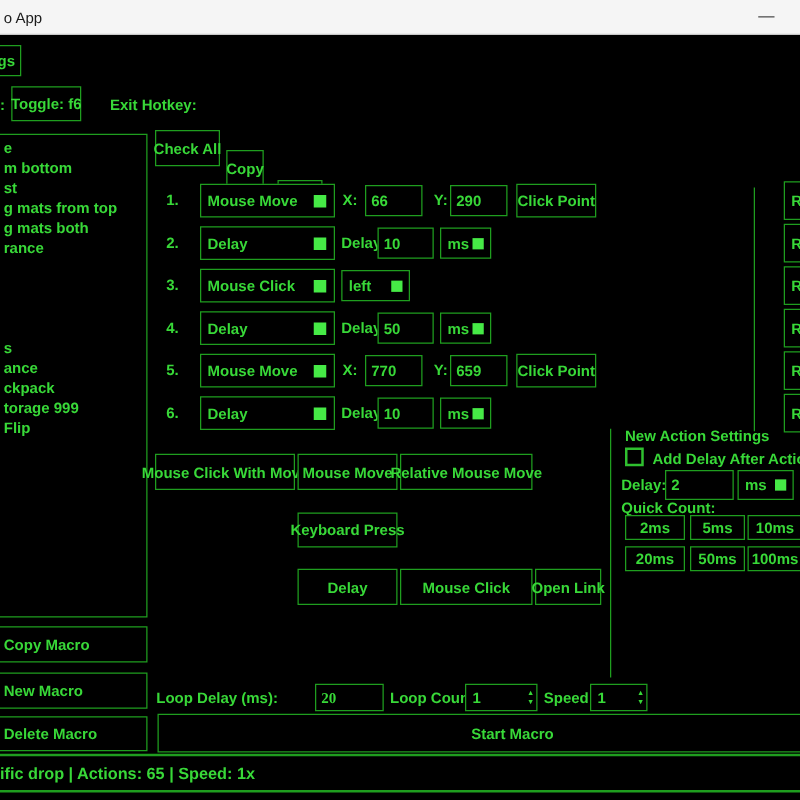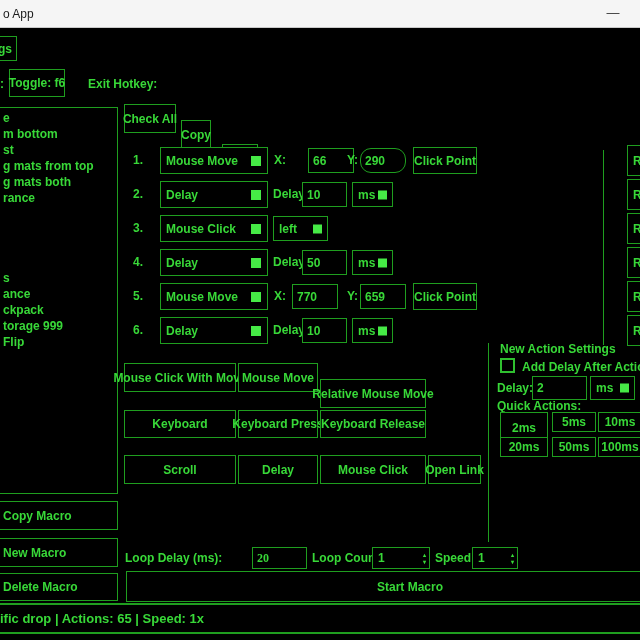--- a/index.html
+++ b/index.html
@@ -82,23 +82,23 @@
   <div class="vline" style="left:603px; top:150px; height:195px;"></div>
   <div class="vline" style="left:488px; top:343px; height:199px;"></div>
 
   <div class="row" style="top:147px;">
     <span class="lbl" style="left:133px; top:6px;">1.</span>
     <div class="gbox left" style="left:160px; top:0; width:108px; height:27px;">
       <span>Mouse Move</span>
       <span class="sq"></span>
     </div>
     <span class="lbl" style="left:274px; top:6px;">X:</span>
-    <input class="gin" style="left: 292px; top: 1px; width: 46px; height: 25px; margin-left: 16px;" value="66">
+    <input class="gin" style="left: 292px; top: 1px; width: 46px; height: 25px;" value="66">
     <span class="lbl" style="left:347px; top:6px;">Y:</span>
-    <input class="gin" style="left: 360px; top: 1px; width: 46px; height: 25px; border-radius: 11px;" value="290">
+    <input class="gin" style="left: 360px; top: 1px; width: 46px; height: 25px;" value="290">
     <div class="gbox" style="left:413px; top:0; width:64px; height:27px;">Click Point</div>
     <div class="gbox left" style="left:627px; top:-2px; width:40px; height:31px;">R</div>
   </div>
 
   <div class="row" style="top:181px;">
     <span class="lbl" style="left:133px; top:6px;">2.</span>
     <div class="gbox left" style="left:160px; top:0; width:108px; height:27px;">
       <span>Delay</span>
       <span class="sq"></span>
     </div>
@@ -163,43 +163,40 @@
     <input class="gin" style="left: 302px; top: 1px; width: 45px; height: 25px;" value="10">
     <div class="gbox left" style="left:352px; top:1px; width:41px; height:25px;">
       <span>ms</span>
       <span class="sq small"></span>
     </div>
     <div class="gbox left" style="left:627px; top:-2px; width:40px; height:31px;">R</div>
   </div>
 
   <div class="gbox" style="left:124px; top:363px; width:112px; height:29px;">Mouse Click With Move</div>
   <div class="gbox" style="left:238px; top:363px; width:80px; height:29px;">Mouse Move</div>
-  <div class="gbox" style="left:320px; top:379px; width:106px; height:29px;">Relative Mouse Move</div>
-
-  <div class="gbox" style="left:124px; top:410px; width:112px; height:28px;">Keyboard</div>
+  <div class="gbox" style="left:320px; top:363px; width:106px; height:29px;">Relative Mouse Move</div>
+
   <div class="gbox" style="left:238px; top:410px; width:80px; height:28px;">Keyboard Press</div>
-  <div class="gbox" style="left:320px; top:410px; width:106px; height:28px;">Keyboard Release</div>
-
-  <div class="gbox" style="left:124px; top:455px; width:112px; height:29px;">Scroll</div>
+
   <div class="gbox" style="left:238px; top:455px; width:80px; height:29px;">Delay</div>
   <div class="gbox" style="left:320px; top:455px; width:106px; height:29px;">Mouse Click</div>
   <div class="gbox" style="left:428px; top:455px; width:53px; height:29px;">Open Link</div>
 
 
   <span class="lbl" style="left:500px; top:342px;">New Action Settings</span>
   <span class="chk" style="left:500px; top:358px;"></span>
   <span class="lbl" style="left:522px; top:360px;">Add Delay After Action</span>
   <span class="lbl" style="left:497px; top:381px;">Delay:</span>
   <input class="gin" style="left: 532px; top: 376px; width: 55px; height: 24px;" value="2">
   <div class="gbox left" style="left:590px; top:376px; width:45px; height:24px;">
     <span>ms</span>
     <span class="sq small"></span>
   </div>
-  <span class="lbl" style="left:497px; top:399px;">Quick Actions:</span>
-  <div class="gbox" style="left:500px; top:412px; width:48px; height:32px;">2ms</div>
+  <span class="lbl" style="left:497px; top:399px;">Quick Count:</span>
+  <div class="gbox" style="left:500px; top:412px; width:48px; height:20px;">2ms</div>
   <div class="gbox" style="left:552px; top:412px; width:44px; height:20px;">5ms</div>
   <div class="gbox" style="left:598px; top:412px; width:44px; height:20px;">10ms</div>
   <div class="gbox" style="left:500px; top:437px; width:48px; height:20px;">20ms</div>
   <div class="gbox" style="left:552px; top:437px; width:44px; height:20px;">50ms</div>
   <div class="gbox" style="left:598px; top:437px; width:44px; height:20px;">100ms</div>
 
   <span class="lbl" style="left:125px; top:551px;">Loop Delay (ms):</span>
   <input class="gin" style="left: 252px; top: 547px; width: 55px; height: 22px; font-family: Liberation Serif, serif;" value="20">
   <span class="lbl" style="left:312px; top:551px;">Loop Count:</span>
   <div class="gbox left" style="left:372px; top:547px; width:58px; height:22px;">

